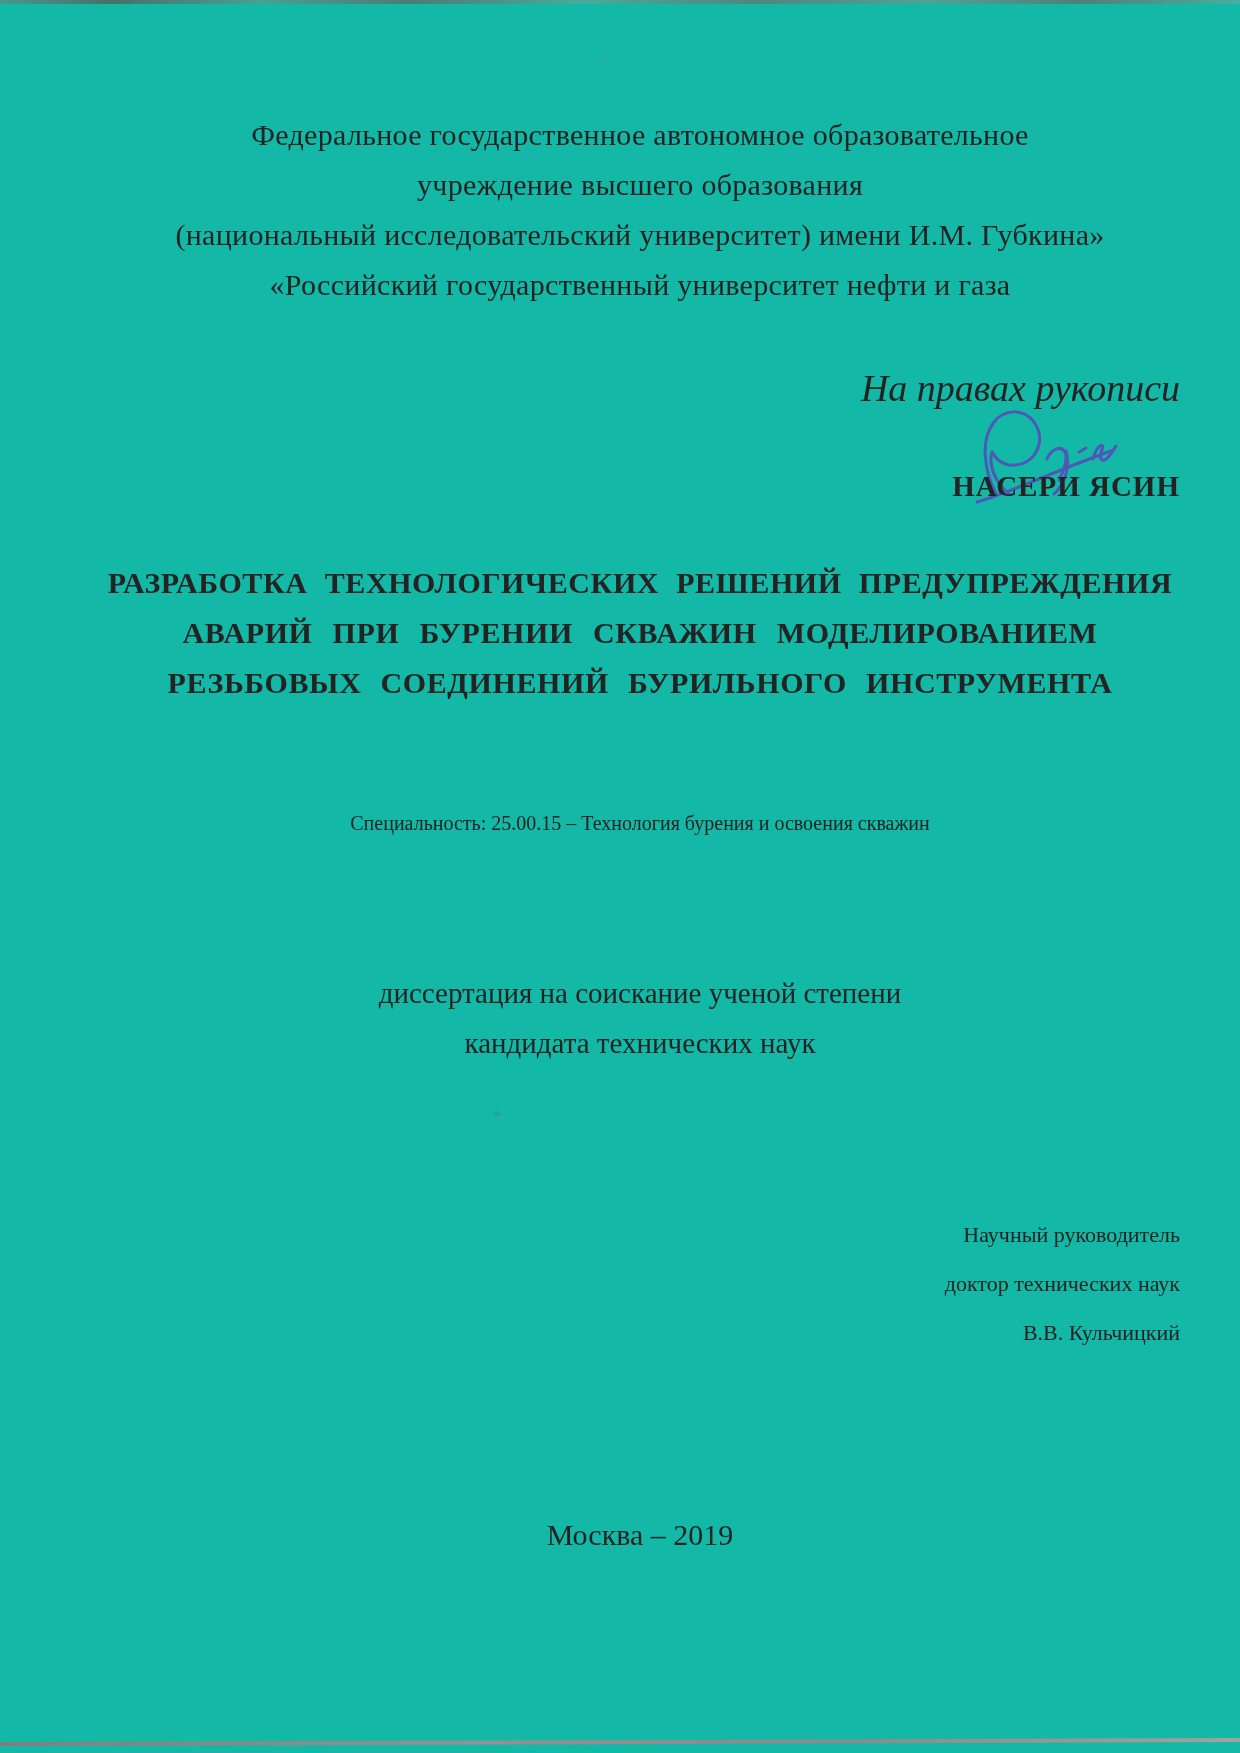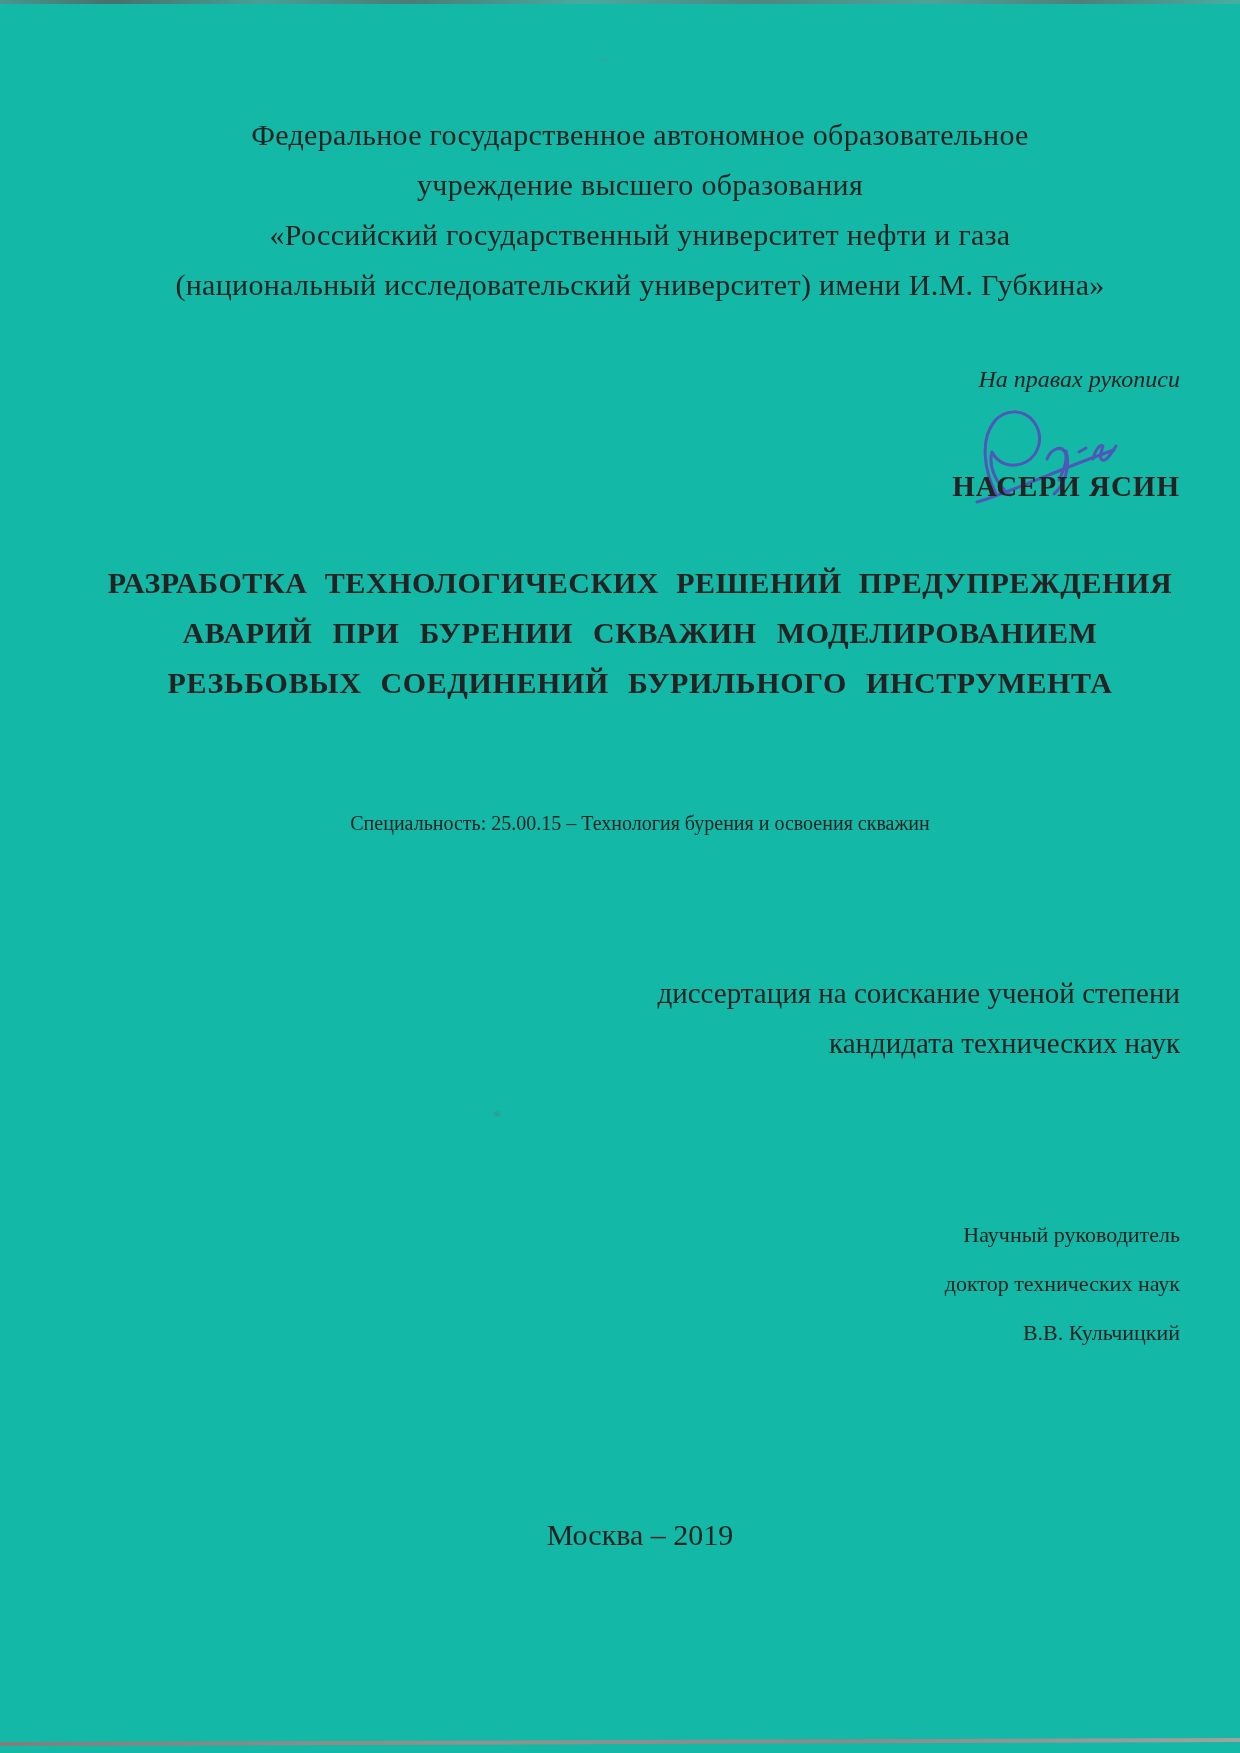--- a/index.html
+++ b/index.html
@@ -21,21 +21,21 @@
     top: 110px;
     text-align: center;
     font-size: 30px;
     line-height: 50px;
     letter-spacing: 0.3px;
   }
   .manuscript {
     top: 366px;
     text-align: right;
     font-style: italic;
-    font-size: 24px;
+    font-size: 38px;
   }
   .signature-svg {
     position: absolute;
     left: 952px; top: 396px;
     width: 190px; height: 110px;
   }
   .author {
     top: 470px;
     text-align: right;
     font-weight: bold;
@@ -53,21 +53,21 @@
   .title .l1 { word-spacing: 9px; }
   .title .l2 { word-spacing: 12px; }
   .title .l3 { word-spacing: 11px; }
   .specialty {
     top: 812px;
     text-align: center;
     font-size: 20px;
   }
   .degree {
     top: 968px;
-    text-align: right;
+    text-align: center;
     font-size: 29px;
     line-height: 50px;
   }
   .supervisor {
     top: 1210px;
     text-align: right;
     font-size: 22px;
     line-height: 49px;
   }
   .footer {
@@ -108,22 +108,22 @@
 </head>
 <body>
 
 <div class="page">
 
   <div class="scan-strip-top"></div>
 
   <div class="content institution">
     <div>Федеральное государственное автономное образовательное</div>
     <div>учреждение высшего образования</div>
+    <div>(национальный исследовательский университет) имени И.М. Губкина»</div>
     <div>«Российский государственный университет нефти и газа</div>
-    <div>(национальный исследовательский университет) имени И.М. Губкина»</div>
   </div>
 
   <div class="content manuscript">На правах рукописи</div>
 
   <svg class="signature-svg" viewBox="0 0 190 110" aria-hidden="true">
     <g fill="none" stroke="#4e58b8" stroke-width="3" stroke-linecap="round" stroke-linejoin="round">
       <path d="M 44 98 C 32 74, 28 44, 42 26 C 52 13, 72 12, 82 26 C 92 40, 88 58, 74 66 C 60 73, 46 68, 40 56 C 36 70, 44 88, 58 99"></path>
       <path d="M 25 106 C 60 96, 112 71, 162 54"></path>
       <path d="M 95 63 C 99 53, 109 49, 113 56 C 116 63, 111 76, 107 84"></path>
       <path d="M 114 55 C 118 68, 114 88, 102 98"></path>

